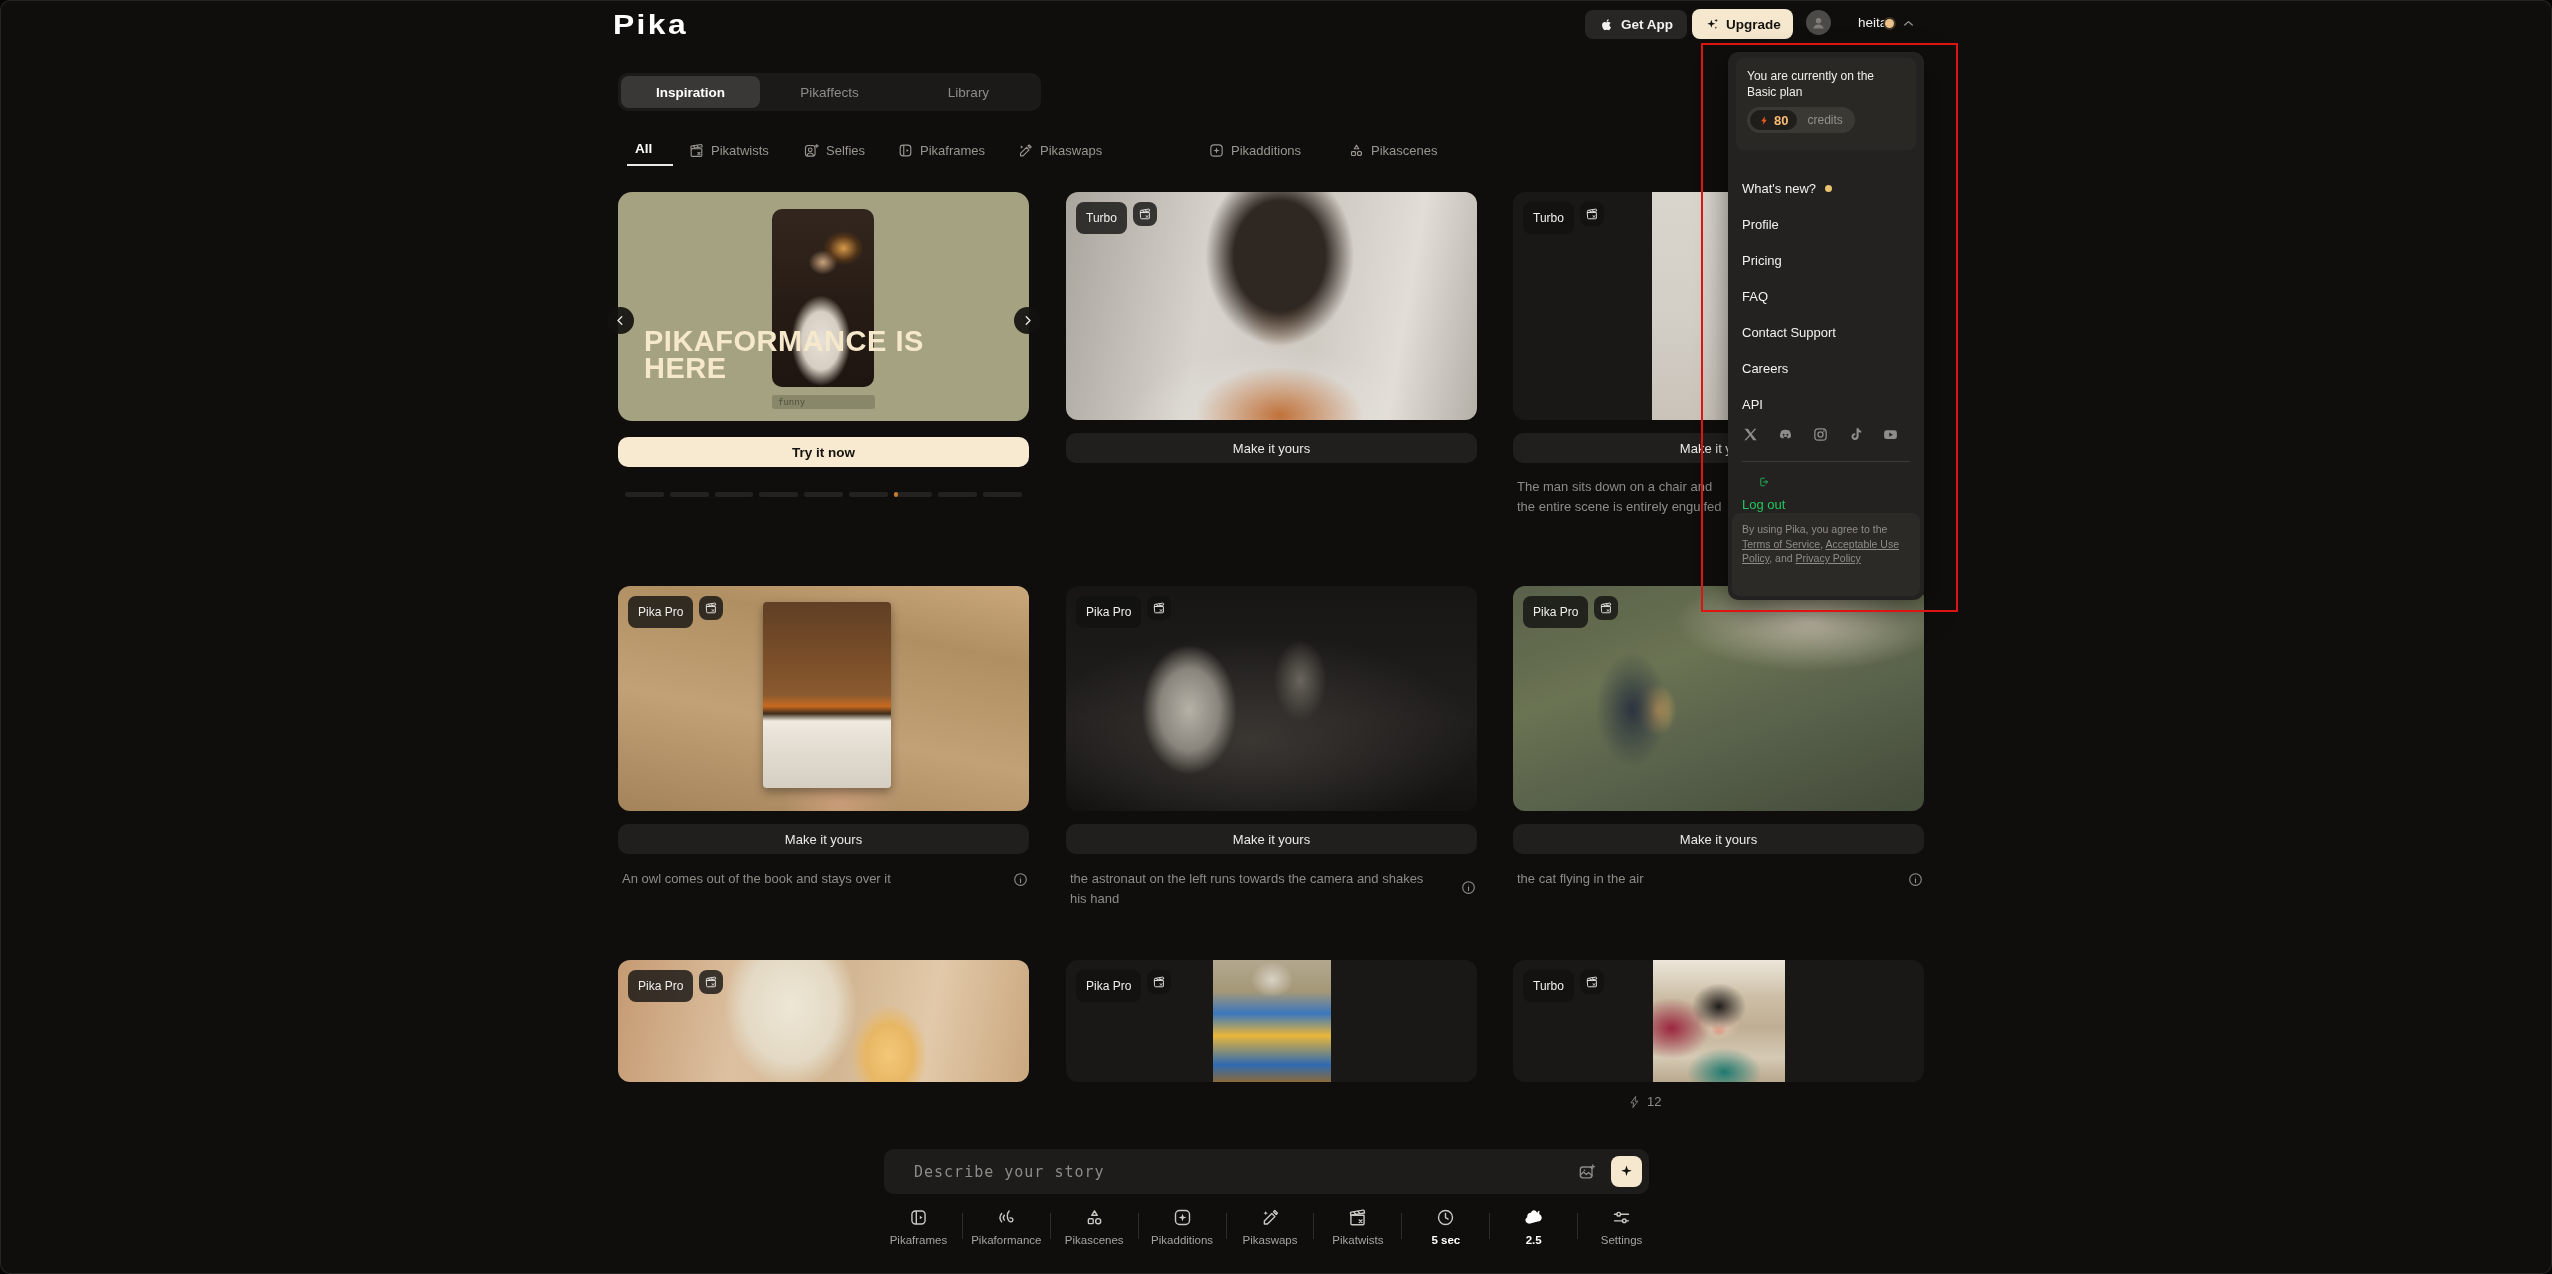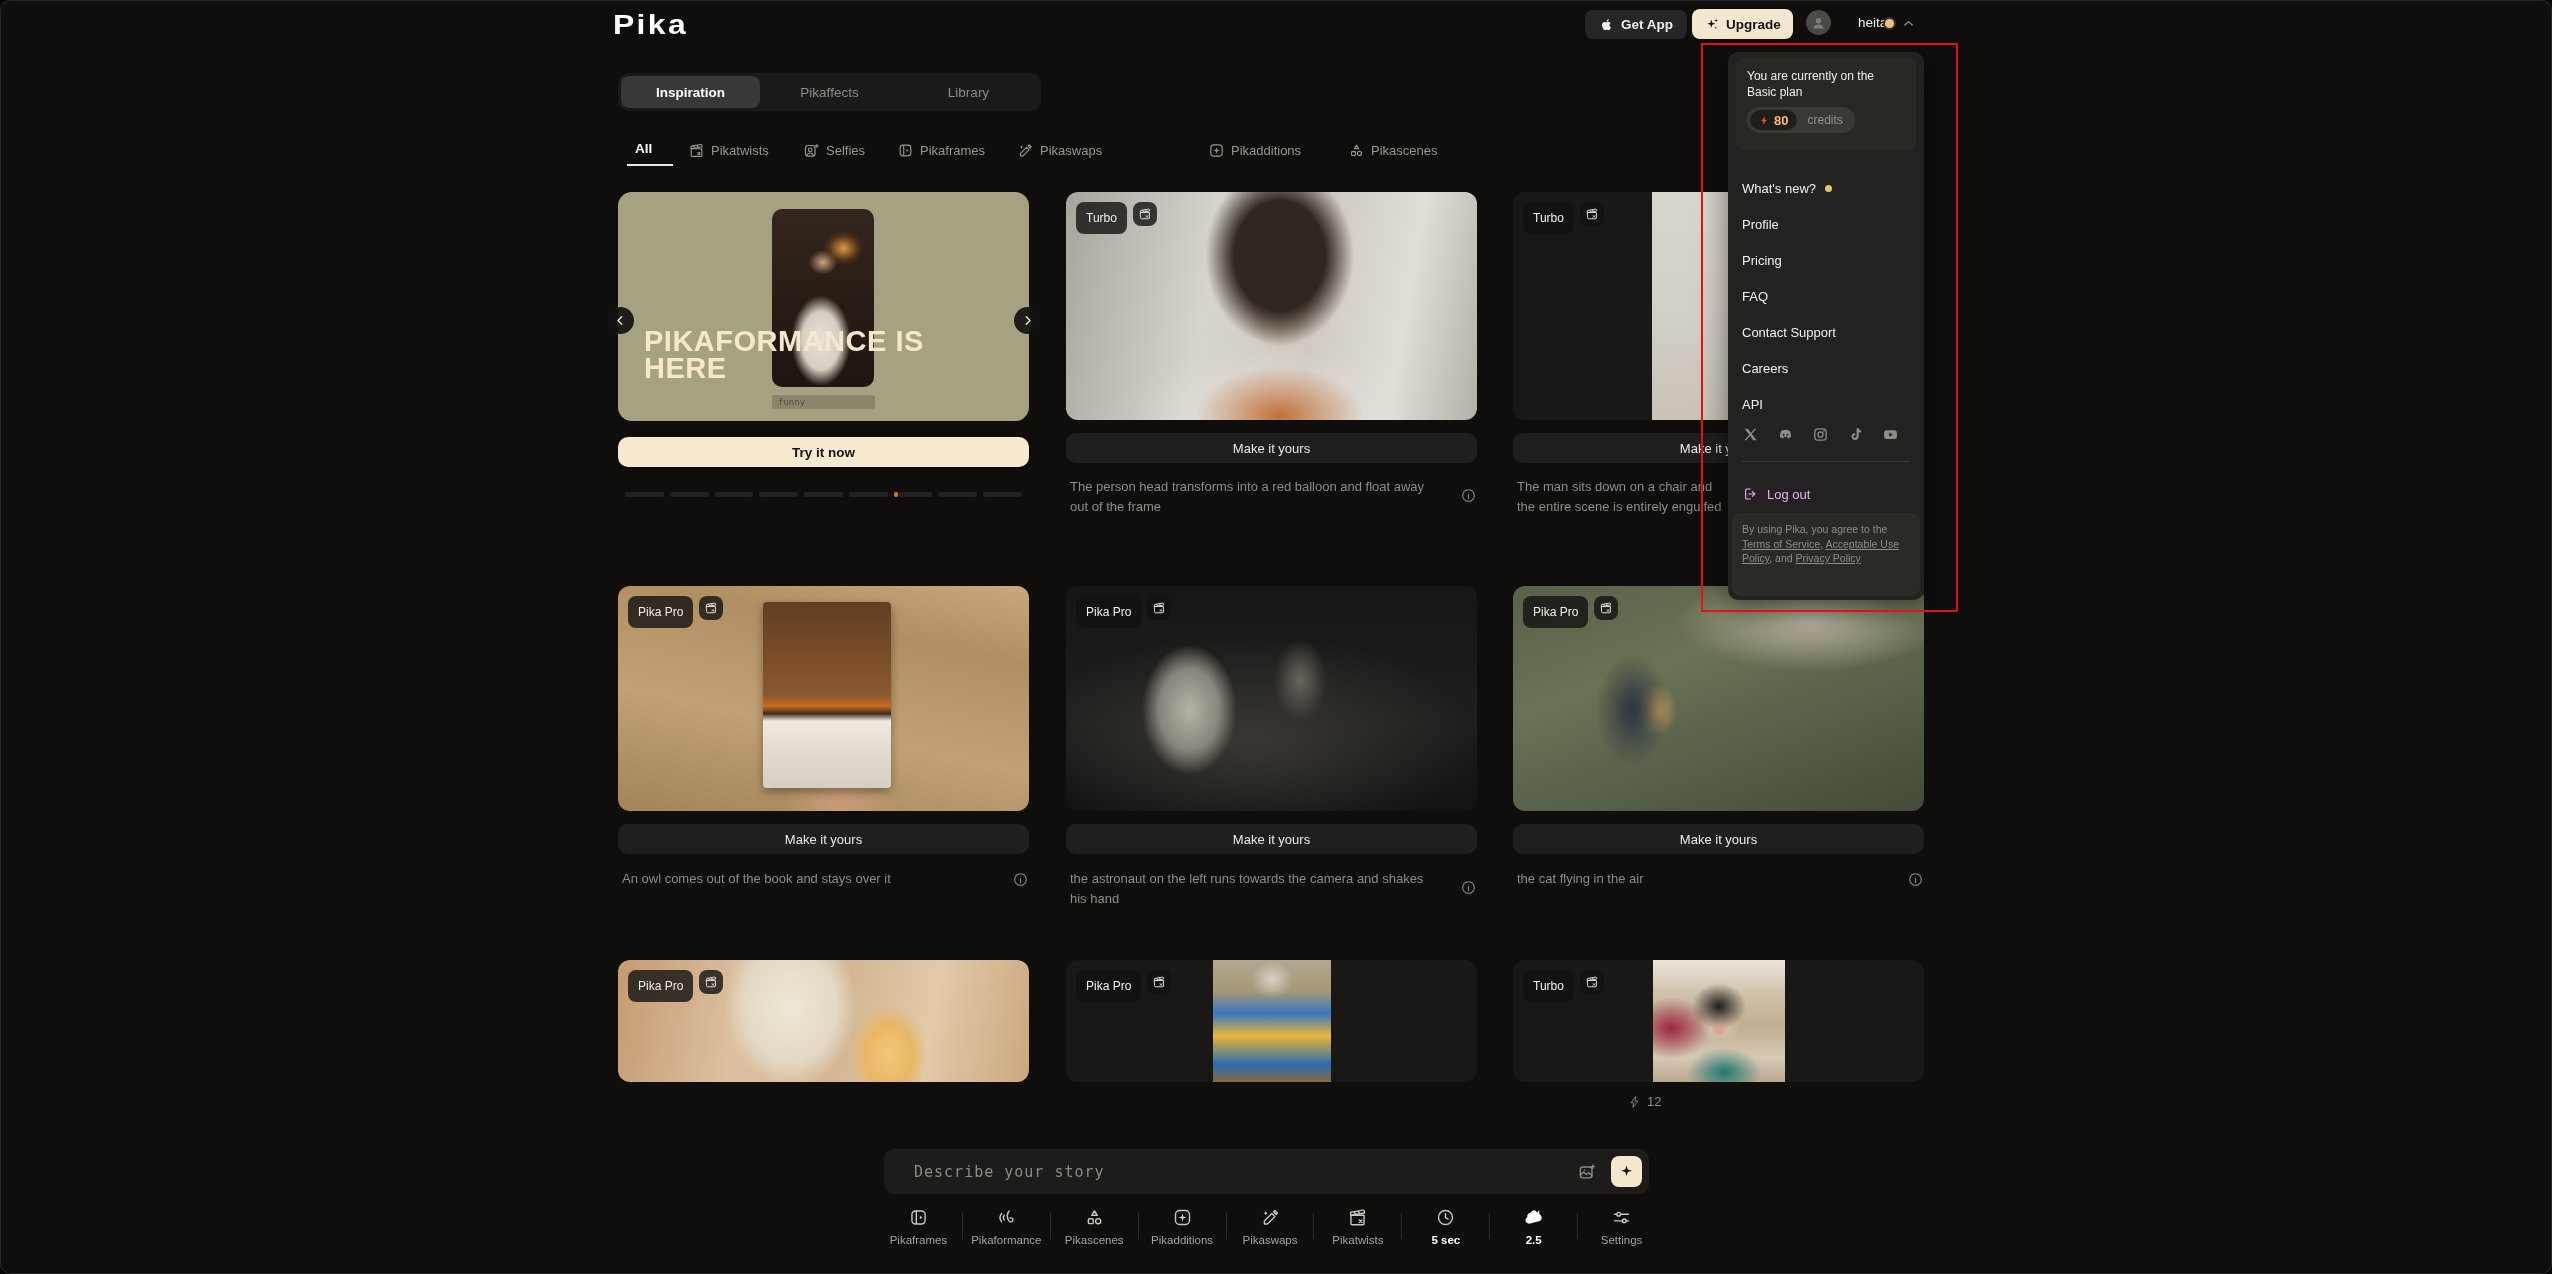--- a/index.html
+++ b/index.html
@@ -104,21 +104,21 @@
   .credits-pill{display:inline-flex;align-items:center;height:26px;background:#3b3934;border-radius:13px;margin-top:7px;}
   .credits-chip{display:flex;align-items:center;gap:4px;height:20px;margin:3px;background:#201e1b;border-radius:10px;padding:0 9px;}
   .credits-val{color:#fdba74;font-size:13px;font-weight:700;}
   .credits-lbl{color:#92908b;font-size:12px;padding:0 12px 0 7px;}
   .menu-list{position:absolute;left:0;top:118px;width:100%;}
   .menu-item{height:36px;display:flex;align-items:center;padding-left:14px;color:#f2f1ef;font-size:13px;cursor:pointer;}
   .new-dot{width:7px;height:7px;border-radius:50%;background:#e9c36f;margin-left:9px;}
   .social-row{position:absolute;left:14px;top:374px;display:flex;gap:18px;color:#8f8d89;}
   .social-row svg{width:17px;height:17px;cursor:pointer;}
   .menu-div{position:absolute;left:14px;right:14px;top:409px;height:1px;background:#3c3a36;}
-  .logout{position:absolute;left:14px;top:424px;height:36px;display:flex;align-items:center;gap:9px;color:#f0abfc;font-size:13px;cursor:pointer;}
+  .logout{position:absolute;left:14px;top:424px;height:36px;display:flex;align-items:center;gap:9px;color:#22c55e;font-size:13px;cursor:pointer;flex-direction:column;}
   .logout svg{width:16px;height:16px;}
   .menu-footer{position:absolute;left:4px;right:4px;bottom:4px;height:83px;background:#2c2a26;border-radius:8px;padding:9px 10px;color:#8f8d89;font-size:10.5px;line-height:14.5px;}
   .menu-footer a{color:#8f8d89;text-decoration:underline;cursor:pointer;}
   .annotation{left:1701px;top:43px;width:257px;height:569px;border:2px solid #e01313;z-index:60;pointer-events:none;}
 
   
   .credit-count{left:1628px;top:1094px;display:flex;align-items:flex-end;gap:5px;color:#8d8b86;font-size:13px;}
   .credit-count svg{width:14px;height:14px;}
   .prompt-bar{left:884px;top:1149px;width:765px;height:45px;background:#1d1c1a;border-radius:10px;display:flex;align-items:center;padding-right:7px;justify-content:center;}
   .prompt-input{flex:1;height:100%;background:transparent;border:none;outline:none;color:#cfccc7;font-family:"DejaVu Sans Mono",monospace;font-size:15px;padding-left:30px;letter-spacing:1px;}
@@ -350,26 +350,20 @@
     <div class="badges">
       <span class="badge">Turbo</span>
       <span class="badge sq">
           <svg class="ic13">
             <use href="#i-clapper"></use>
           </svg>
         </span>
     </div>
   </div>
   <button class="cta" style="left:1066px;top:433px">Make it yours</button>
-  <div class="desc" style="left:1070px;top:477px">
-    <span class="desc-text breakall">The person head transforms into a red balloon and float away out of the frame</span>
-    <svg class="info-ic">
-        <use href="#i-info"></use>
-      </svg>
-  </div>
 
   <div class="abs vmedia m-man" style="left:1513px;top:192px;height:228px">
     <div class="strip"></div>
     <div class="badges">
       <span class="badge">Turbo</span>
       <span class="badge sq">
           <svg class="ic13">
             <use href="#i-clapper"></use>
           </svg>
         </span>

